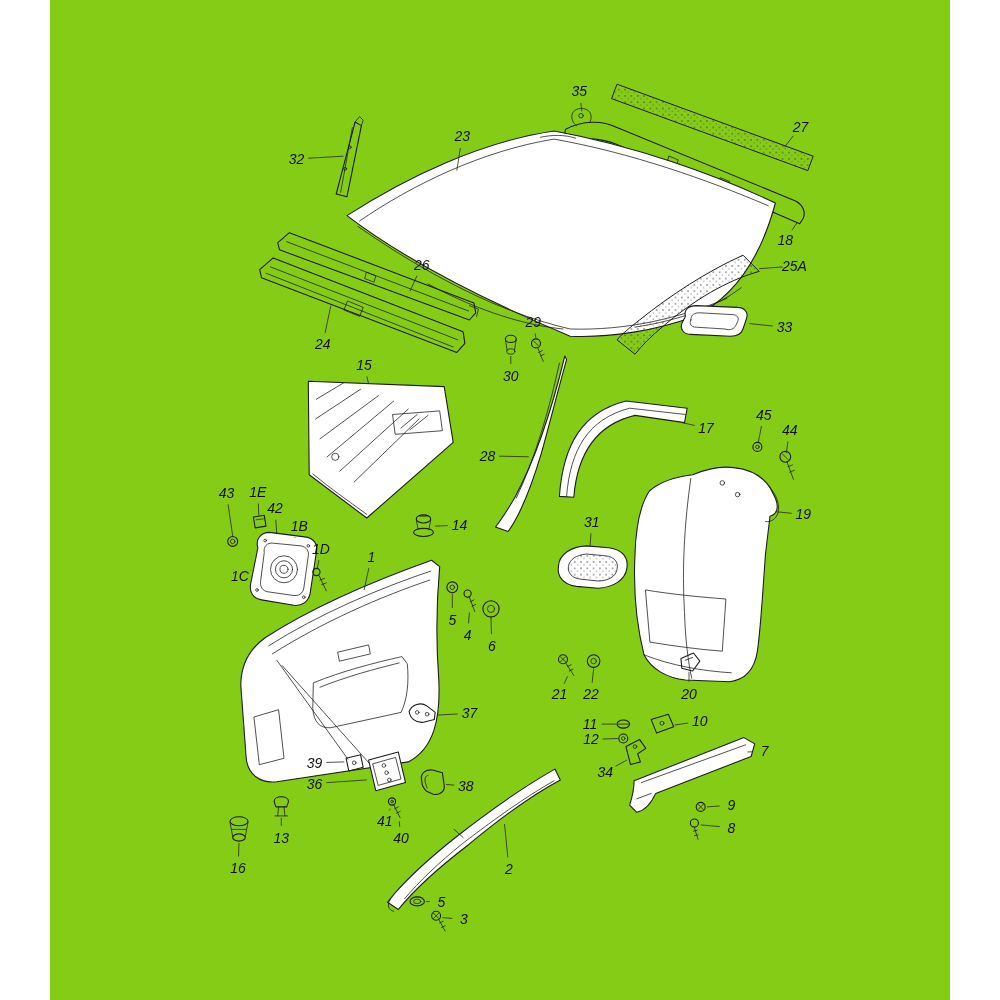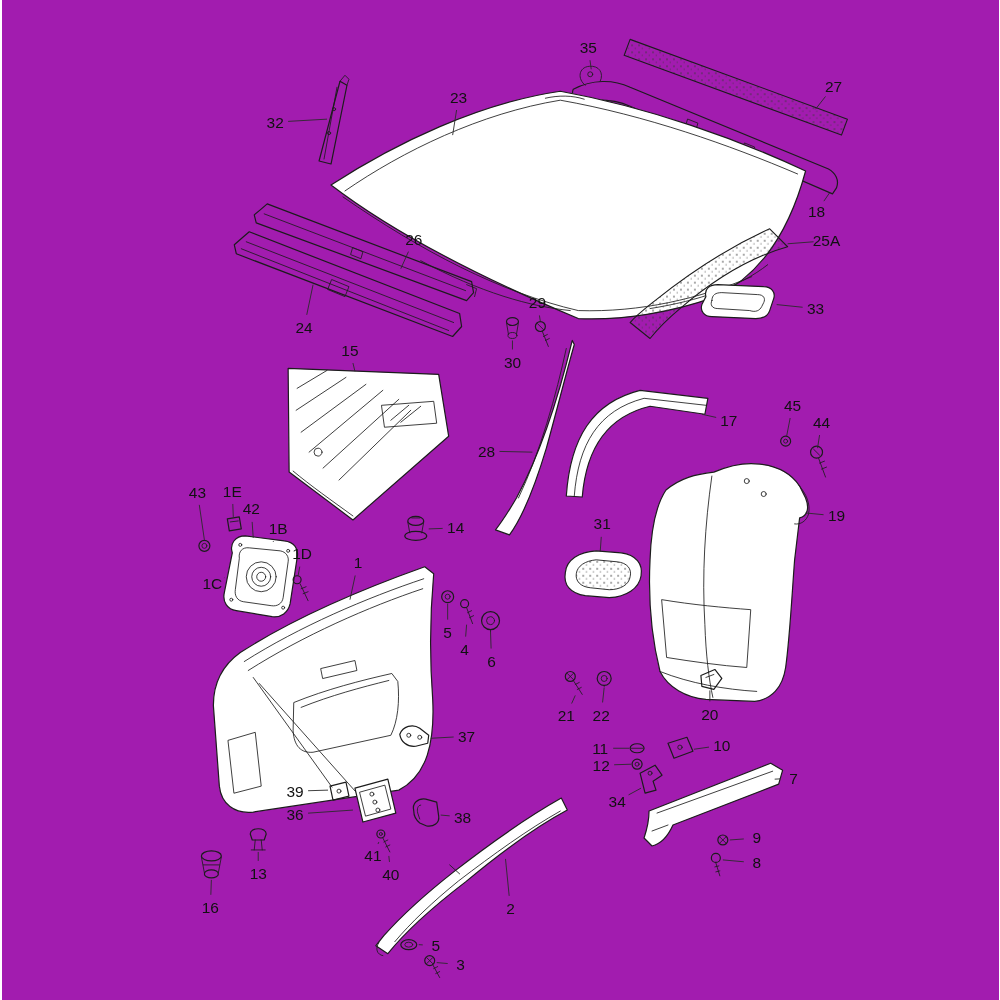--- a/index.html
+++ b/index.html
@@ -1,16 +1,16 @@
 <!DOCTYPE html>
 <html><head>
 <meta charset="utf-8">
 <style>
   html,body{margin:0;padding:0;background:#ffffff;}
-  .stage{position:relative;width:997px;height:1000px;background:#a21caf;overflow:hidden;margin:0 auto;}
+  .stage{position:relative;width:900px;height:1000px;background:#84cc16;overflow:hidden;margin:0 auto;font-style:italic;}
   svg{display:block;width:100%;height:100%;}
   .ink{fill:none;stroke:#1c1c1c;stroke-width:1.2;stroke-linejoin:round;stroke-linecap:round;}
   .ink.thin{stroke-width:0.85;}
   .solid{fill:#ffffff;stroke:#1c1c1c;stroke-width:1.2;stroke-linejoin:round;stroke-linecap:round;}
   .speck{fill:url(#speckpat);stroke:#1c1c1c;stroke-width:1.1;stroke-linejoin:round;}
   .leader{stroke:#2a2a2a;stroke-width:0.9;fill:none;}
   .part-label{font-family:"Liberation Sans", sans-serif;font-size:15.5px;fill:#111111;
               text-anchor:middle;dominant-baseline:central;}
 </style>
 </head>

